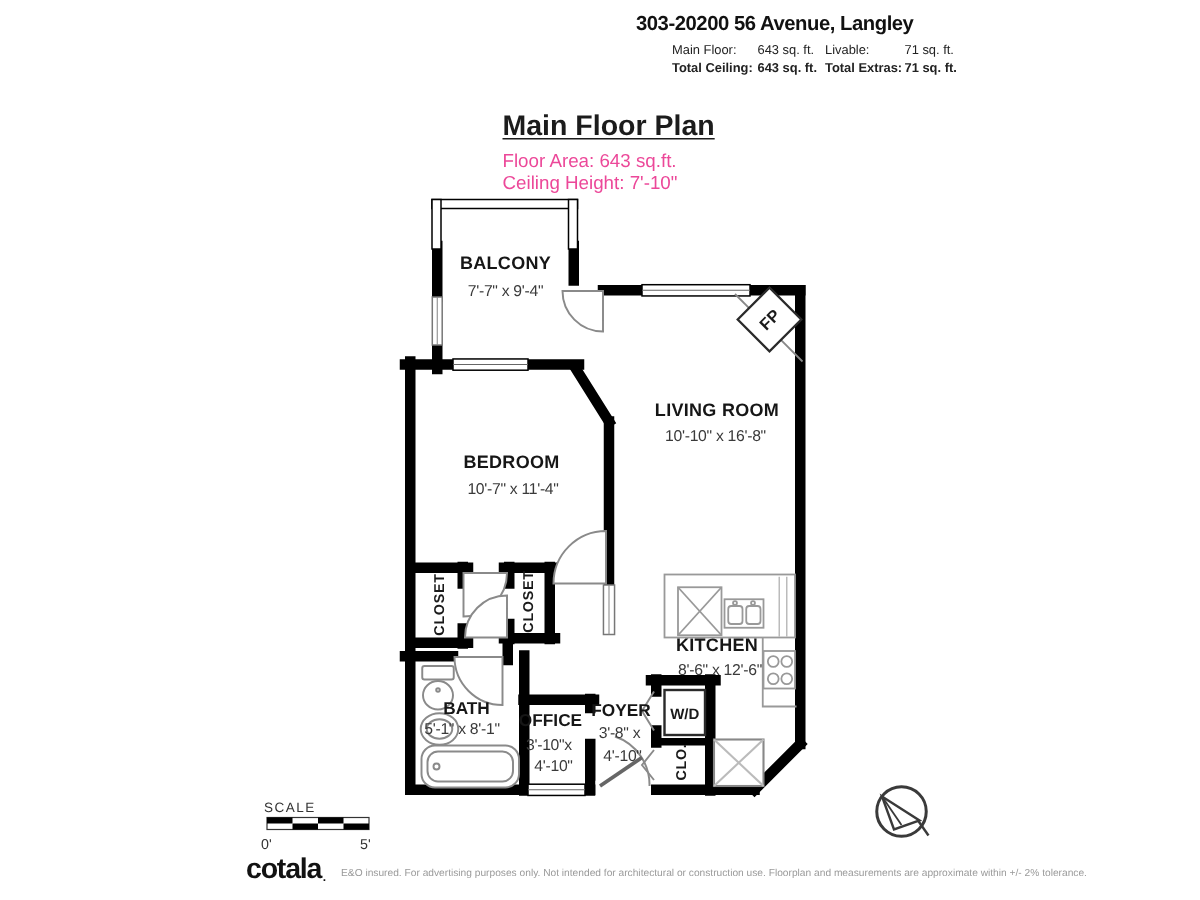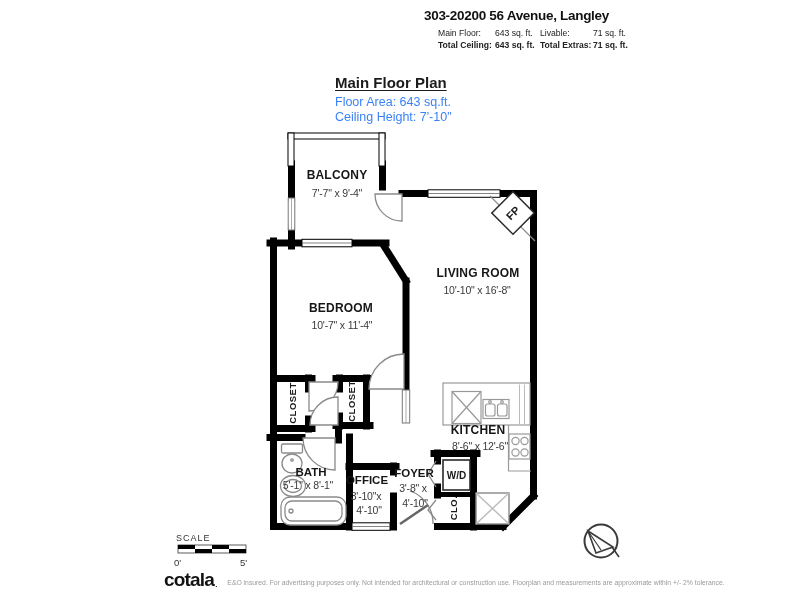--- a/index.html
+++ b/index.html
@@ -1,27 +1,27 @@
 <!DOCTYPE html>
 <html><head>
 <meta charset="utf-8">
 <style>
   html,body{margin:0;padding:0;background:#fff;}
   .page{position:relative;width:800px;height:592px;background:#ffffff;overflow:hidden;
         font-family:"Liberation Sans",sans-serif;}
   
   .header{position:absolute;left:424px;top:8px;width:200px;}
   .address{font-size:13.5px;font-weight:700;letter-spacing:-0.3px;color:#111;white-space:nowrap;}
-  .stats{display:grid;grid-template-columns:57px 45px 53px auto;row-gap:2px;margin-top:5px;margin-left:14px;
+  .stats{display:grid;grid-template-columns:57px 45px 53px auto;row-gap:2px;margin-top:5px;margin-left:24px;
          font-size:8.6px;color:#222;white-space:nowrap;}
   .stats .b{font-weight:700;}
   
   .plan-header{position:absolute;left:335px;top:74px;color:#1c1c1c;}
-  .plan-title{font-size:15px;font-weight:700;text-decoration:underline;text-underline-offset:2px;margin-bottom:4px;}
-  .plan-sub{font-size:12.5px;line-height:1.22;color:#3b82f6;}
+  .plan-title{font-size:19px;font-weight:700;text-decoration:underline;text-underline-offset:2px;margin-bottom:4px;}
+  .plan-sub{font-size:12.5px;line-height:1.22;color:#ec4899;}
   
   .plan-svg{position:absolute;left:0;top:0;}
   .room-name{font:700 12px "Liberation Sans",sans-serif;fill:#161616;letter-spacing:.2px;}
   .room-name-sm{font:700 11.5px "Liberation Sans",sans-serif;fill:#161616;}
   .room-dims{font:400 10.5px "Liberation Sans",sans-serif;fill:#3a3a3a;letter-spacing:-0.2px;}
   .vert-label{font:700 9.5px "Liberation Sans",sans-serif;fill:#1a1a1a;letter-spacing:.5px;}
   .fp-label{font:700 11px "Liberation Sans",sans-serif;fill:#1a1a1a;}
   .wd-label{font:700 10px "Liberation Sans",sans-serif;fill:#1a1a1a;}
   .scale-text{font:400 9px "Liberation Sans",sans-serif;fill:#333;letter-spacing:1px;}
   .scale-num{font:400 9.5px "Liberation Sans",sans-serif;fill:#333;}

